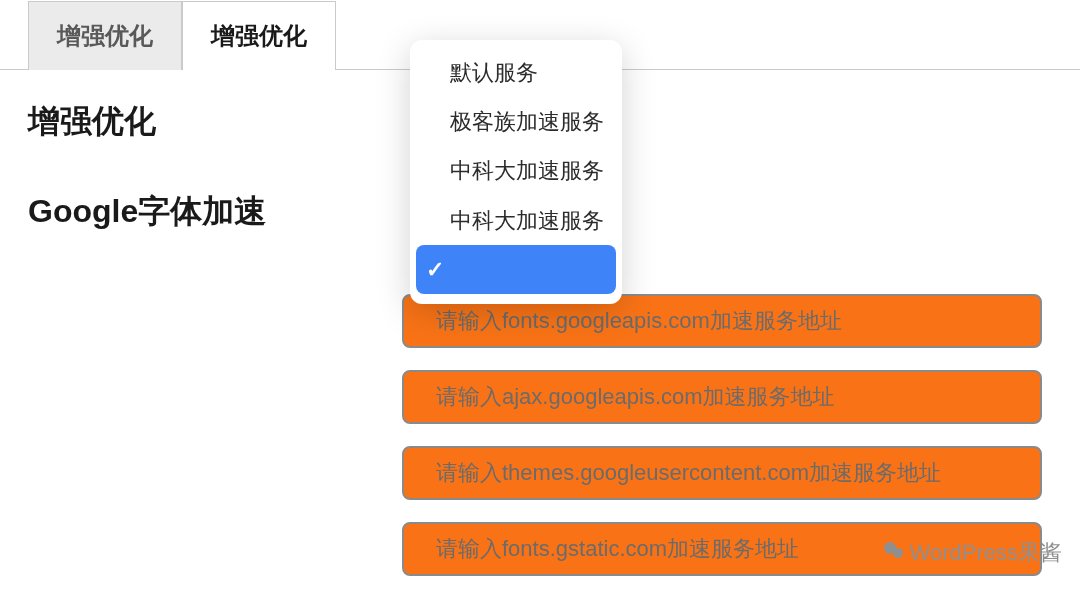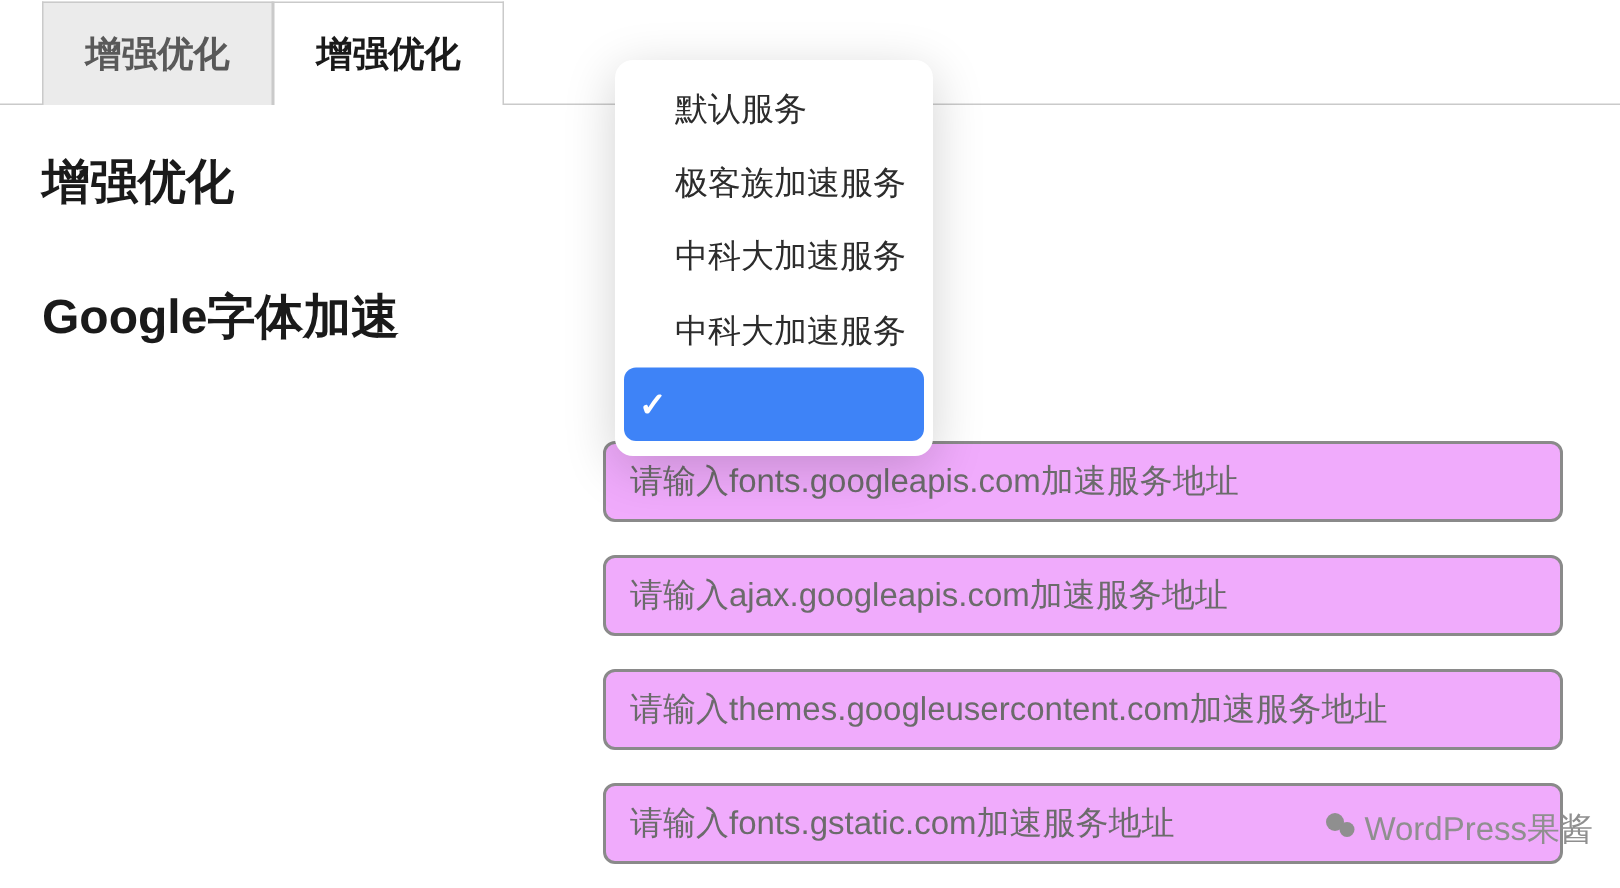--- a/index.html
+++ b/index.html
@@ -89,27 +89,27 @@
       color: #fff;
     }
     .dropdown-item.selected .dropdown-check { visibility: visible; }
     .fields-wrap {
       padding-left: 402px;
       padding-right: 28px;
       margin-top: 60px;
     }
     .input-field {
       width: 640px;
-      padding: 12px 16px;
+      padding: 12px 32px;
       font-size: 22px;
       border: 2px solid #8a8a8a;
       border-radius: 8px;
       margin-bottom: 22px;
       color: #2a2a2a;
-      background: #f0abfc;
+      background: #f97316;
     }
     .input-field::placeholder { color: #6b6b6b; }
     .watermark {
       position: absolute;
       right: 18px;
       bottom: 24px;
       display: flex;
       align-items: flex-start;
       gap: 4px;
       color: #8f8f8f;

